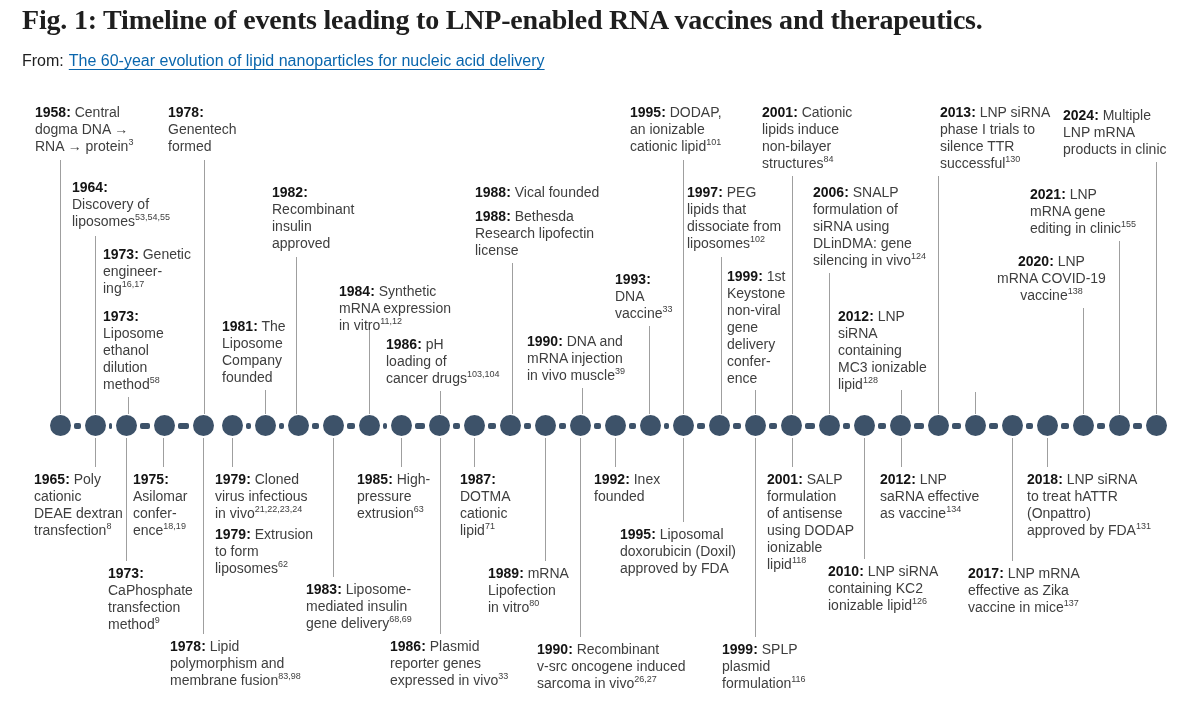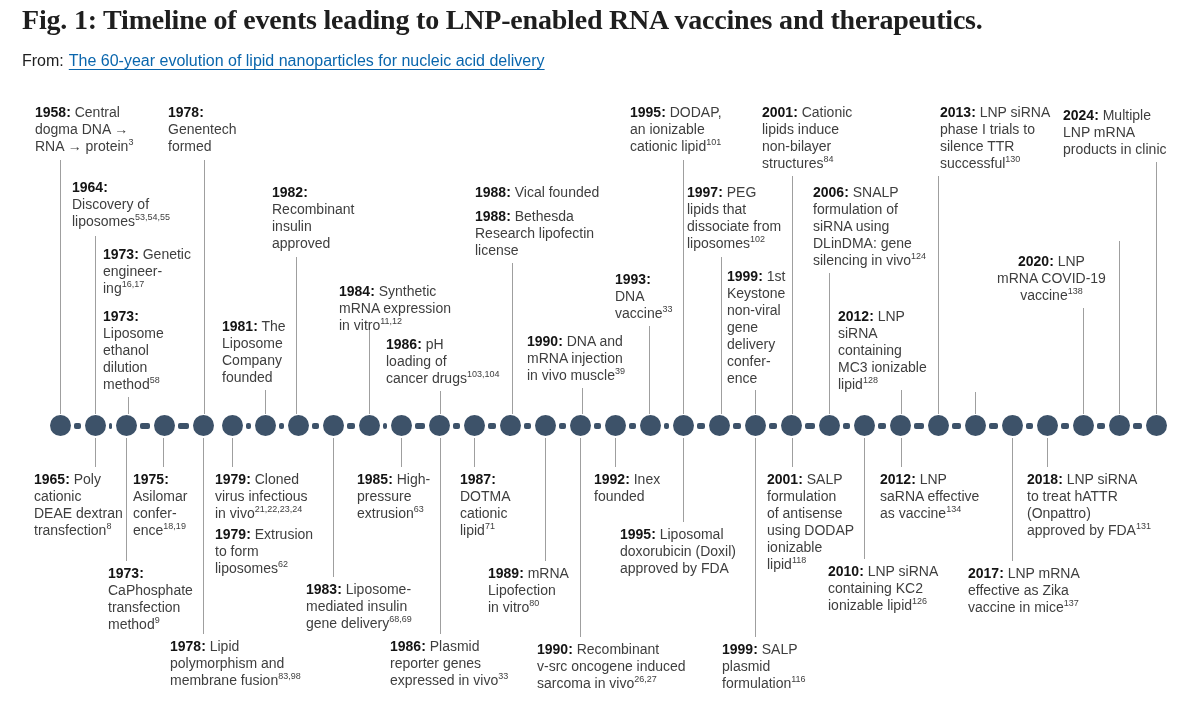--- a/index.html
+++ b/index.html
@@ -185,20 +185,23 @@
       <div class="event" style="left: 940px; top: 104px;"><b>2013:</b><span class="txt"> LNP siRNA
 phase I trials to
 silence TTR
 successful</span><sup>130</sup></div>
       <div class="leader" style="left: 975px; top: 392px; height: 22px;"></div>
       <div class="leader" style="left: 1083px; top: 308px; height: 106px;"></div>
       <div class="event" style="left: 997px; top: 253px; text-align: center;"><b>2020:</b><span class="txt"> LNP
 mRNA COVID-19
 vaccine</span><sup>138</sup></div>
       <div class="leader" style="left: 1119px; top: 241px; height: 173px;"></div>
+      <div class="event" style="left: 1030px; top: 186px;"><b>2021:</b><span class="txt"> LNP
+mRNA gene
+editing in clinic</span><sup>155</sup></div>
       <div class="leader" style="left: 1156px; top: 162px; height: 252px;"></div>
       <div class="event" style="left: 1063px; top: 107px;"><b>2024:</b><span class="txt"> Multiple
 LNP mRNA
 products in clinic</span></div>
       <div class="leader" style="left: 95px; top: 438px; height: 29px;"></div>
       <div class="event" style="left: 34px; top: 471px;"><b>1965:</b><span class="txt"> Poly
 cationic
 DEAE dextran
 transfection</span><sup>8</sup></div>
       <div class="leader" style="left: 163px; top: 438px; height: 29px;"></div>
@@ -248,21 +251,21 @@
 v-src oncogene induced
 sarcoma in vivo</span><sup>26,27</sup></div>
       <div class="leader" style="left: 615px; top: 438px; height: 29px;"></div>
       <div class="event" style="left: 594px; top: 471px;"><b>1992:</b><span class="txt"> Inex
 founded</span></div>
       <div class="leader" style="left: 683px; top: 438px; height: 84px;"></div>
       <div class="event" style="left: 620px; top: 526px;"><b>1995:</b><span class="txt"> Liposomal
 doxorubicin (Doxil)
 approved by FDA</span></div>
       <div class="leader" style="left: 755px; top: 438px; height: 199px;"></div>
-      <div class="event" style="left: 722px; top: 641px;"><b>1999:</b><span class="txt"> SALP
+      <div class="event" style="left: 722px; top: 641px;"><b>1999:</b><span class="txt"> SPLP
 plasmid
 formulation</span><sup>116</sup></div>
       <div class="leader" style="left: 792px; top: 438px; height: 29px;"></div>
       <div class="event" style="left: 767px; top: 471px;"><b>2001:</b><span class="txt"> SALP
 formulation
 of antisense
 using DODAP
 ionizable
 lipid</span><sup>118</sup></div>
       <div class="leader" style="left: 864px; top: 438px; height: 121px;"></div>

